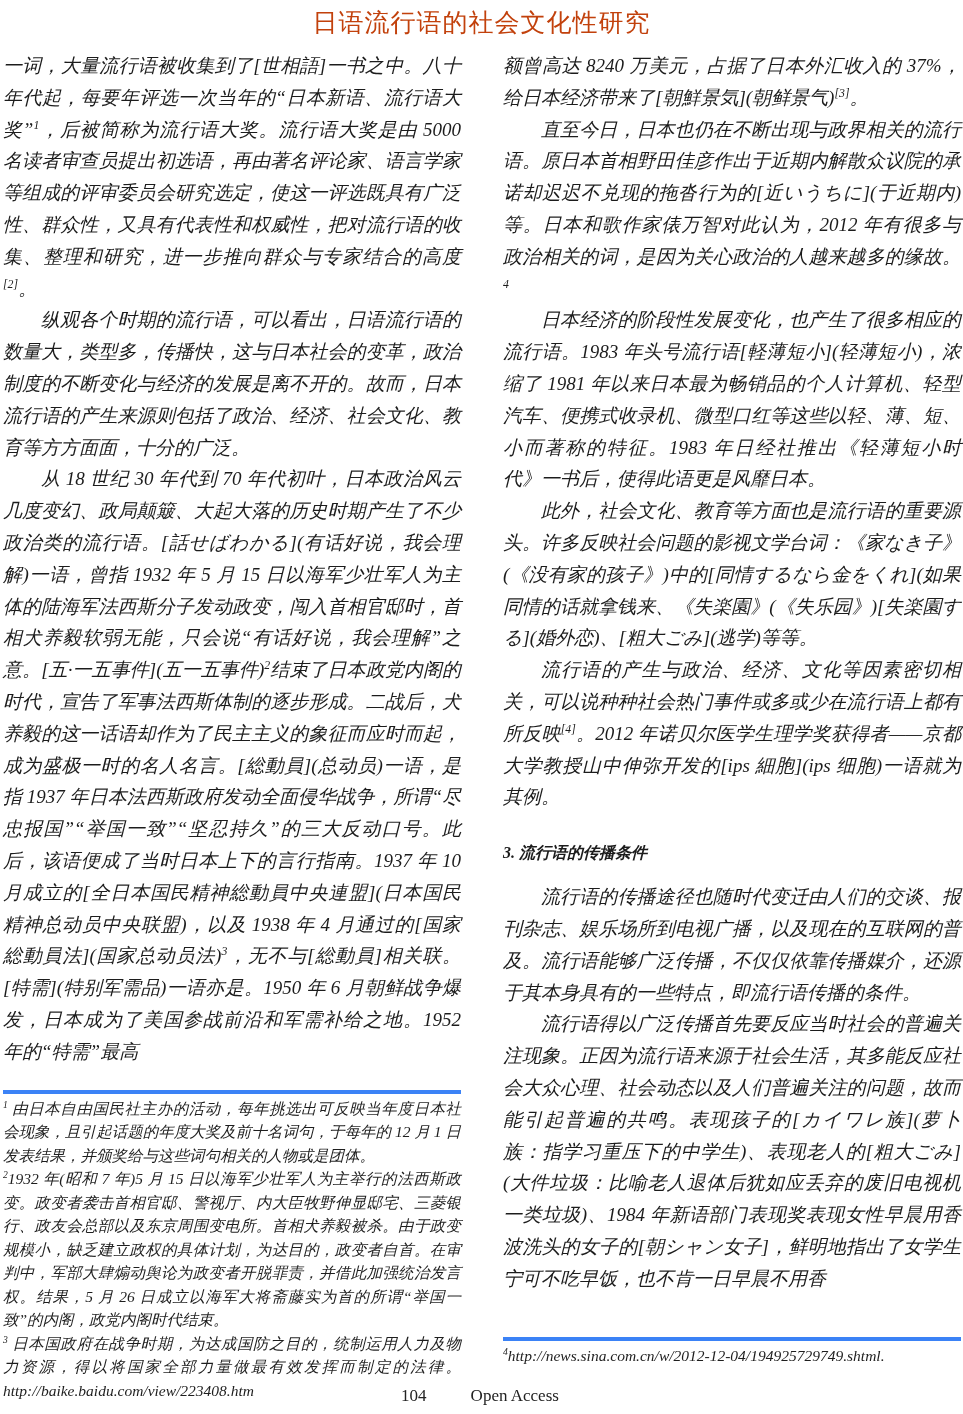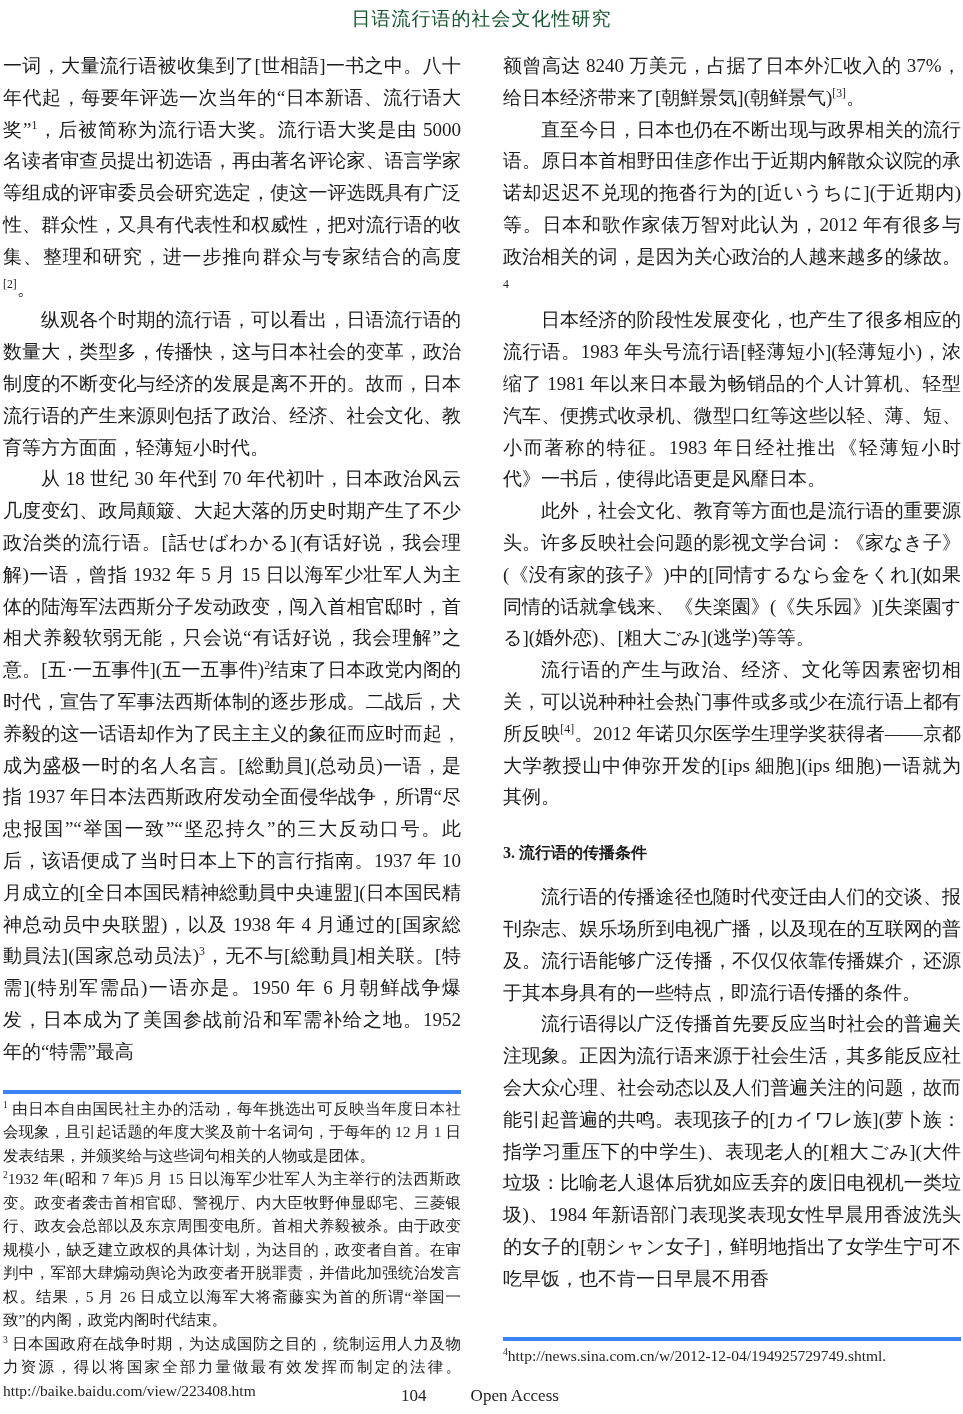--- a/index.html
+++ b/index.html
@@ -10,30 +10,31 @@
     height: 1414px;
     background: #ffffff;
     color: #1c1c1c;
     font-family: "Liberation Serif", "DejaVu Serif", serif;
     overflow: hidden;
   }
   .running-title {
     position: absolute;
     top: 6px; left: 0; right: 0;
     text-align: center;
-    font-size: 19px;
-    color: #14532d;
+    font-size: 25px;
+    color: #c2410c;
     letter-spacing: 1px;
   }
   .col {
     position: absolute;
     top: 50px;
     width: 458px;
     display: flex;
     flex-direction: column;
+    font-style: italic;
   }
   .col-left  { left: 3px;  height: 1352px; }
   .col-right { left: 503px; height: 1317px; }
   .main-text {
     font-size: 19px;
     line-height: 31.8px;
     text-align: justify;
     text-justify: inter-ideograph;
   }
   .para { text-indent: 2em; }
@@ -69,21 +70,21 @@
 </head>
 <body>
 
 <div class="page">
 
   <div class="running-title">日语流行语的社会文化性研究</div>
 
   <div class="col col-left">
     <div class="main-text">
       <p class="para no-indent">一词，大量流行语被收集到了[世相語]一书之中。八十年代起，每要年评选一次当年的“日本新语、流行语大奖”<sup>1</sup>，后被简称为流行语大奖。流行语大奖是由 5000 名读者审查员提出初选语，再由著名评论家、语言学家等组成的评审委员会研究选定，使这一评选既具有广泛性、群众性，又具有代表性和权威性，把对流行语的收集、整理和研究，进一步推向群众与专家结合的高度<sup>[2]</sup>。</p>
-      <p class="para">纵观各个时期的流行语，可以看出，日语流行语的数量大，类型多，传播快，这与日本社会的变革，政治制度的不断变化与经济的发展是离不开的。故而，日本流行语的产生来源则包括了政治、经济、社会文化、教育等方方面面，轻薄短小时代。</p>
+      <p class="para">纵观各个时期的流行语，可以看出，日语流行语的数量大，类型多，传播快，这与日本社会的变革，政治制度的不断变化与经济的发展是离不开的。故而，日本流行语的产生来源则包括了政治、经济、社会文化、教育等方方面面，十分的广泛。</p>
       <p class="para">从 18 世纪 30 年代到 70 年代初叶，日本政治风云几度变幻、政局颠簸、大起大落的历史时期产生了不少政治类的流行语。[話せばわかる](有话好说，我会理解)一语，曾指 1932 年 5 月 15 日以海军少壮军人为主体的陆海军法西斯分子发动政变，闯入首相官邸时，首相犬养毅软弱无能，只会说“有话好说，我会理解”之意。[五·一五事件](五一五事件)<sup>2</sup>结束了日本政党内阁的时代，宣告了军事法西斯体制的逐步形成。二战后，犬养毅的这一话语却作为了民主主义的象征而应时而起，成为盛极一时的名人名言。[総動員](总动员)一语，是指 1937 年日本法西斯政府发动全面侵华战争，所谓“尽忠报国”“举国一致”“坚忍持久”的三大反动口号。此后，该语便成了当时日本上下的言行指南。1937 年 10 月成立的[全日本国民精神総動員中央連盟](日本国民精神总动员中央联盟)，以及 1938 年 4 月通过的[国家総動員法](国家总动员法)<sup>3</sup>，无不与[総動員]相关联。[特需](特别军需品)一语亦是。1950 年 6 月朝鲜战争爆发，日本成为了美国参战前沿和军需补给之地。1952 年的“特需”最高</p>
     </div>
     <div class="footnotes">
       <div class="fn"><sup>1</sup> 由日本自由国民社主办的活动，每年挑选出可反映当年度日本社会现象，且引起话题的年度大奖及前十名词句，于每年的 12 月 1 日发表结果，并颁奖给与这些词句相关的人物或是团体。</div>
       <div class="fn"><sup>2</sup>1932 年(昭和 7 年)5 月 15 日以海军少壮军人为主举行的法西斯政变。政变者袭击首相官邸、警视厅、内大臣牧野伸显邸宅、三菱银行、政友会总部以及东京周围变电所。首相犬养毅被杀。由于政变规模小，缺乏建立政权的具体计划，为达目的，政变者自首。在审判中，军部大肆煽动舆论为政变者开脱罪责，并借此加强统治发言权。结果，5 月 26 日成立以海军大将斋藤实为首的所谓“举国一致”的内阁，政党内阁时代结束。</div>
       <div class="fn"><sup>3</sup> 日本国政府在战争时期，为达成国防之目的，统制运用人力及物力资源，得以将国家全部力量做最有效发挥而制定的法律。http://baike.baidu.com/view/223408.htm</div>
     </div>
   </div>
 
   <div class="col col-right">

